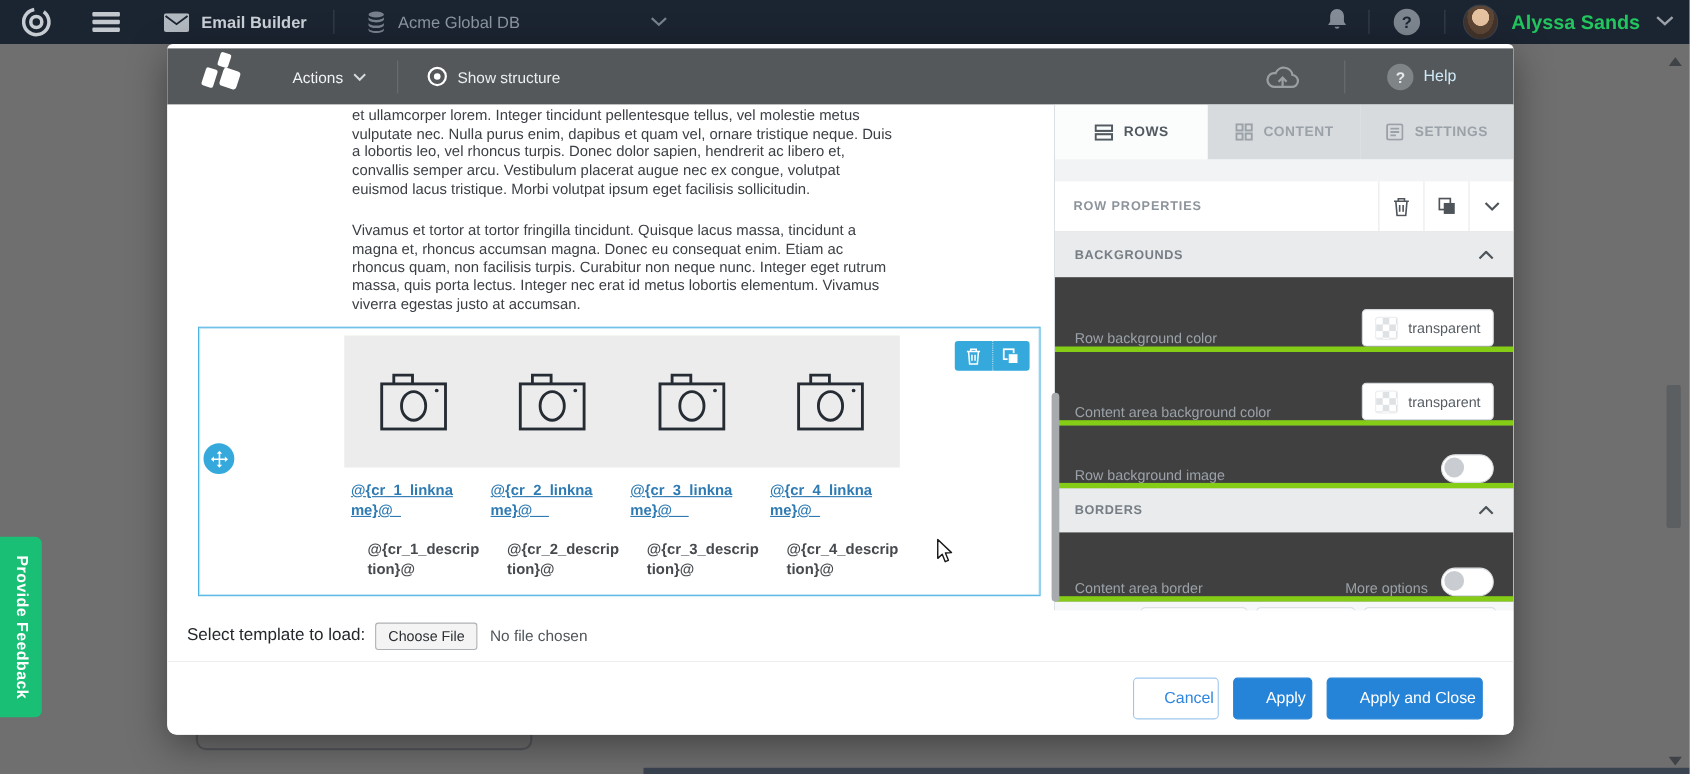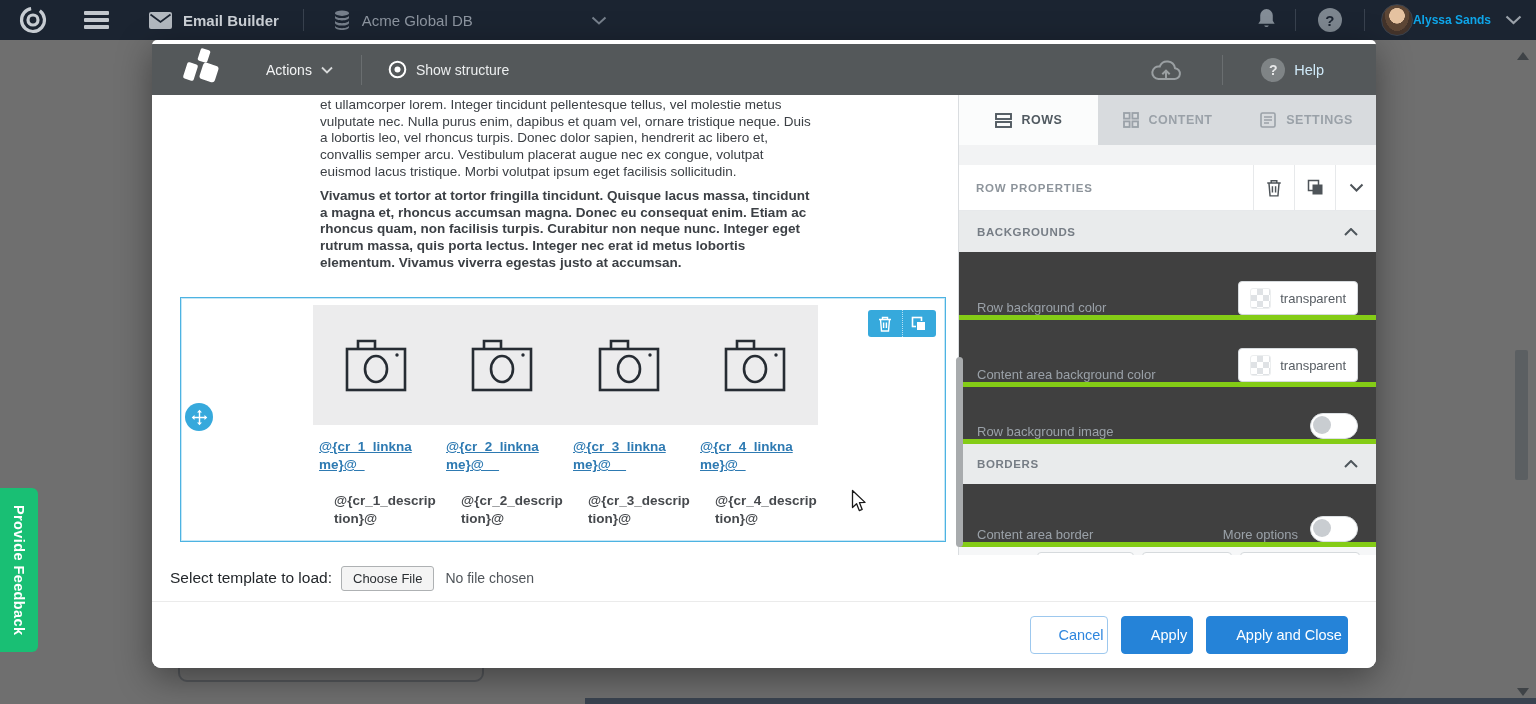--- a/index.html
+++ b/index.html
@@ -17,21 +17,21 @@
   .tb-db{margin-left:30px;display:flex;align-items:center;}
   .tb-dbname{margin-left:12px;font-size:15px;color:#8d95a0;}
   .tb-chev-db{margin-left:118px;}
   .tb-right{margin-left:auto;display:flex;align-items:center;}
   .q-circle{width:24px;height:24px;border-radius:50%;background:#7d868f;color:#1b2431;font-weight:bold;font-size:15px;display:flex;align-items:center;justify-content:center;}
   .avatar{width:30px;height:30px;border-radius:50%;background:
      radial-gradient(circle at 50% 36%, #e5c2a0 0 31%, rgba(0,0,0,0) 33%),
      radial-gradient(ellipse at 50% 34%, #5d4635 0 56%, #43332a 57% 78%, rgba(0,0,0,0) 79%),
      linear-gradient(#2c2926,#191715);
      border:1px solid #39424f;}
-  .tb-user{font-size:12px;font-weight:bold;color:#0ea5e9;}
+  .tb-user{margin-left:12px;font-size:18px;font-weight:bold;color:#22c55e;}
 
   
   .ghost-box{position:absolute;left:178px;top:620px;width:302px;height:58px;border:2px solid #55585c;border-radius:9px;z-index:1;}
   .bottom-strip{position:absolute;left:585px;top:698px;width:951px;height:6px;background:#3a4350;z-index:2;}
   .page-scrollbar{position:absolute;right:2px;top:40px;width:22px;height:664px;z-index:6;}
   .sb-arrow{position:absolute;left:5px;width:0;height:0;border-left:6px solid transparent;border-right:6px solid transparent;}
   .sb-arrow.up{top:12px;border-bottom:8px solid #3f4347;}
   .sb-arrow.down{bottom:8px;border-top:8px solid #3f4347;}
   .sb-thumb{position:absolute;left:3px;top:310px;width:13px;height:130px;background:#5b5f62;border-radius:2px;}
 
@@ -52,21 +52,21 @@
   .mh-help{margin-left:38px;margin-right:52px;display:flex;align-items:center;gap:9px;cursor:pointer;}
   .mh-q{width:24px;height:24px;border-radius:50%;background:#7f8486;color:#e8e9ea;font-weight:bold;font-size:14px;display:flex;align-items:center;justify-content:center;}
   .mh-help-label{font-size:14.5px;color:#cfe9f8;}
 
   .modal-body{flex:0 0 460px;height:460px;display:flex;overflow:hidden;position:relative;}
 
   
   .canvas{position:relative;width:806px;background:#fff;overflow:hidden;}
   .para{position:absolute;left:168px;width:494px;font-size:13.5px;line-height:16.7px;color:#3c4045;}
   .para1{top:2px;}
-  .para2{top:93px;font-weight:bold;}
+  .para2{top:107px;}
   .row-selection{position:absolute;left:28px;top:202px;width:764px;height:243px;border:1px solid #4db3e2;box-shadow:inset 0 0 0 1px rgba(77,179,226,.32);}
   .img-strip{position:absolute;left:161px;top:210px;width:505px;height:120px;background:#ececed;display:flex;}
   .cam-cell{flex:1;display:flex;align-items:center;justify-content:center;}
   .row-actions{position:absolute;left:716px;top:215px;width:68px;height:27px;background:#36a9dc;border-radius:3px;display:flex;z-index:3;}
   .row-action-btn{flex:1;display:flex;align-items:center;justify-content:center;cursor:pointer;}
   .row-action-btn.first{border-right:1px dotted rgba(255,255,255,.65);}
   .move-handle{position:absolute;left:33px;top:308px;width:28px;height:28px;border-radius:50%;background:#36a9dc;display:flex;align-items:center;justify-content:center;cursor:move;z-index:3;}
   .links-row{position:absolute;left:167px;top:342px;width:510px;display:flex;}
   .link-col{width:127px;box-sizing:border-box;padding-right:26px;}
   .merge-link{font-size:13.5px;line-height:17px;font-weight:bold;color:#2e7ab2;text-decoration:underline;word-break:break-all;cursor:pointer;}

